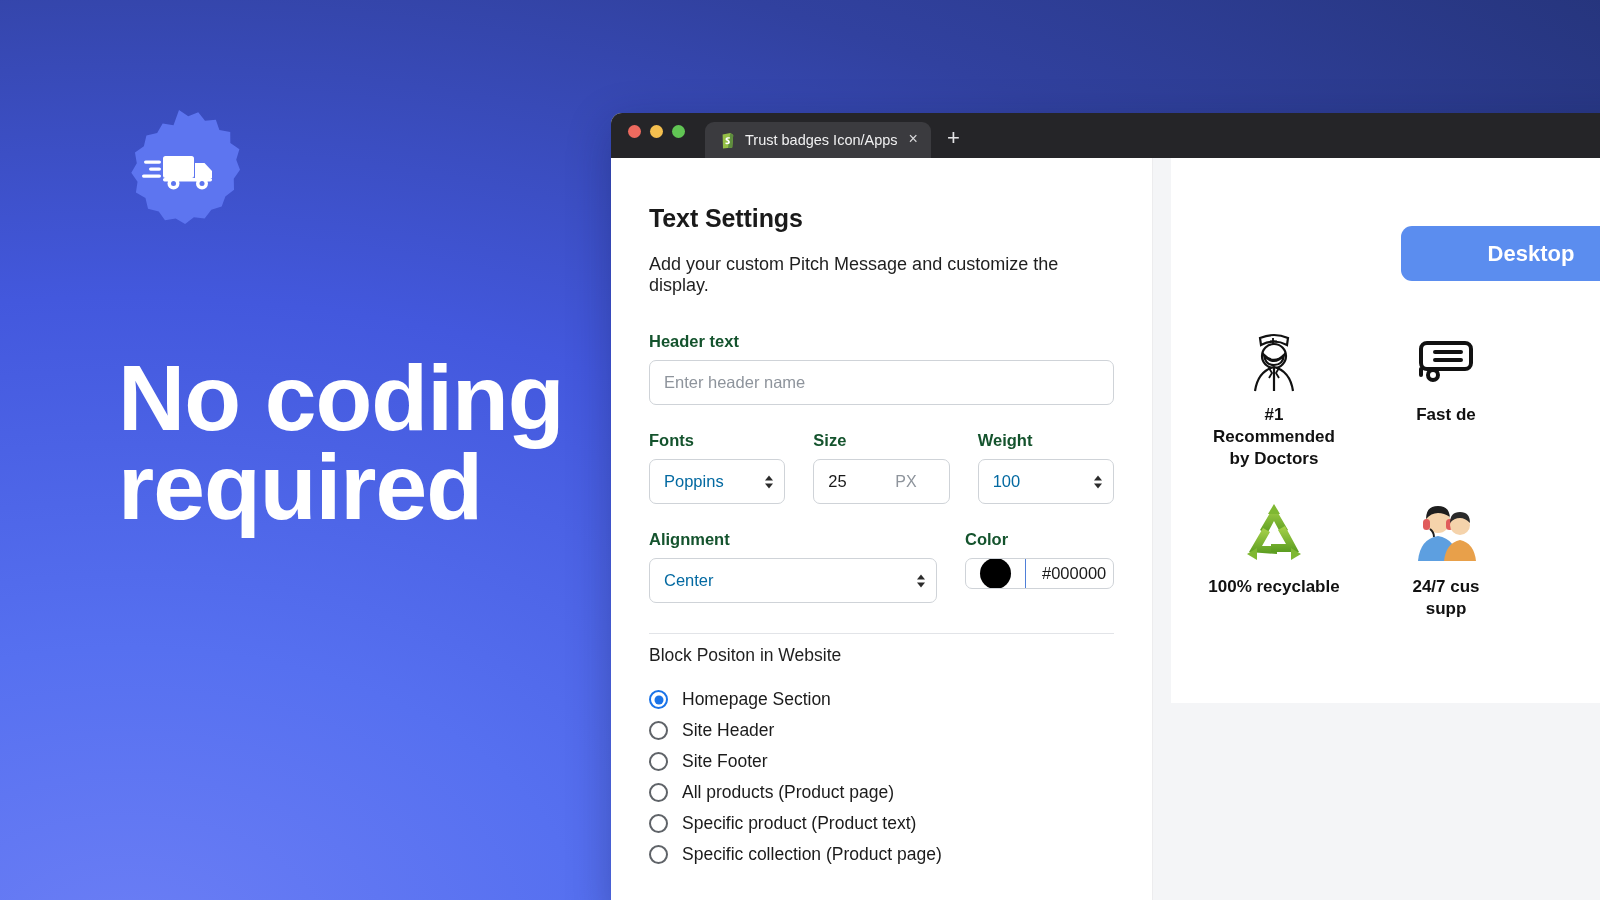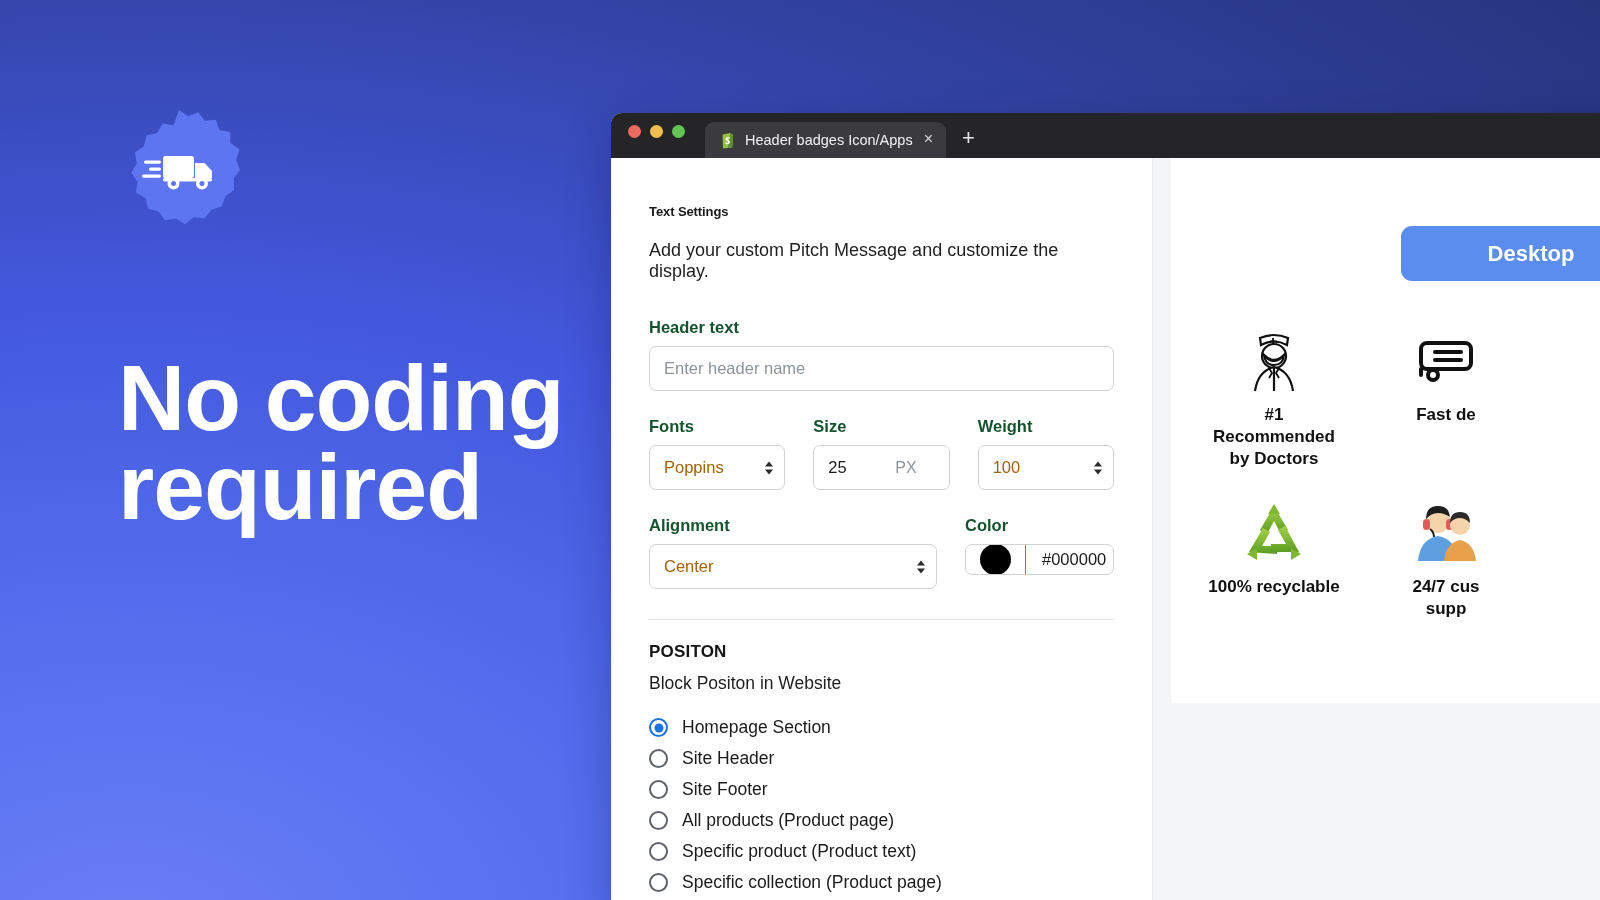--- a/index.html
+++ b/index.html
@@ -141,21 +141,21 @@
 
   
   #form-panel {
     width: 672px;
     padding: 46px 38px 0 38px;
     background: #ffffff;
     overflow: hidden;
   }
 
   #section-title {
-    font-size: 13px;
+    font-size: 25px;
     font-weight: 700;
     color: #1a1a1a;
     letter-spacing: -0.1px;
   }
   #section-sub {
     margin-top: 21px;
     font-size: 18px;
     color: #1f1f1f;
   }
 
@@ -192,21 +192,21 @@
   .select-box {
     position: relative;
     height: 45px;
     border: 1px solid #cfd3d8;
     border-radius: 7px;
     background: #fff;
     display: flex;
     align-items: center;
     padding: 0 30px 0 14px;
     font-size: 16.5px;
-    color: #a16207;
+    color: #0369a1;
     cursor: pointer;
   }
   .select-arrows {
     position: absolute;
     right: 11px; top: 50%;
     transform: translateY(-50%);
     display: flex;
     flex-direction: column;
     gap: 3px;
     align-items: center;
@@ -426,21 +426,21 @@
         <span class="light yellow"></span>
         <span class="light green"></span>
       </div>
 
       <div id="tab">
         <svg id="tab-favicon" viewBox="0 0 17 18">
           <path d="M3.6 3.6 L11.3 2.1 L14.2 4.1 L13.2 16.6 L4.0 17.6 Z" fill="#95bf46"></path>
           <path d="M11.3 2.1 L14.2 4.1 L13.2 16.6 L9.0 17.1 Z" fill="#5e8e3e"></path>
           <path d="M8.7 6.2 c-1.5 0-2.2 1-2.2 2 0 1.6 2.6 1.5 2.6 2.7 0 .5-.4.8-.9.8-.7 0-1.4-.5-1.4-.5l-.5 1.5s.8.6 2 .6c1.6 0 2.6-1 2.6-2.3 0-1.9-2.6-2-2.6-2.9 0-.4.3-.7.9-.7.7 0 1.3.3 1.3.3l.5-1.3s-.6-.2-1.3-.2z" fill="#ffffff"></path>
         </svg>
-        <span id="tab-title">Header badges  Icon/Apps</span>
+        <span id="tab-title">Trust badges  Icon/Apps</span>
         <span id="tab-close">×</span>
       </div>
 
       <span id="new-tab">+</span>
     </div>
 
     <div id="body-area">
 
       <div id="form-panel">
 
@@ -504,21 +504,20 @@
               <span class="color-swatch-cell">
                 <span class="color-swatch" style="background: rgb(0, 0, 0);"></span>
               </span>
               <span class="color-value">#000000</span>
             </div>
           </div>
         </div>
 
         <div id="divider"></div>
 
-        <div id="position-title">POSITON</div>
         <div id="position-sub">Block Positon in Website</div>
 
         <div id="radio-list">
             <div class="radio-row">
               <span class="radio checked"></span>
               <span class="radio-label">Homepage Section</span>
             </div>
             <div class="radio-row">
               <span class="radio"></span>
               <span class="radio-label">Site Header</span>

